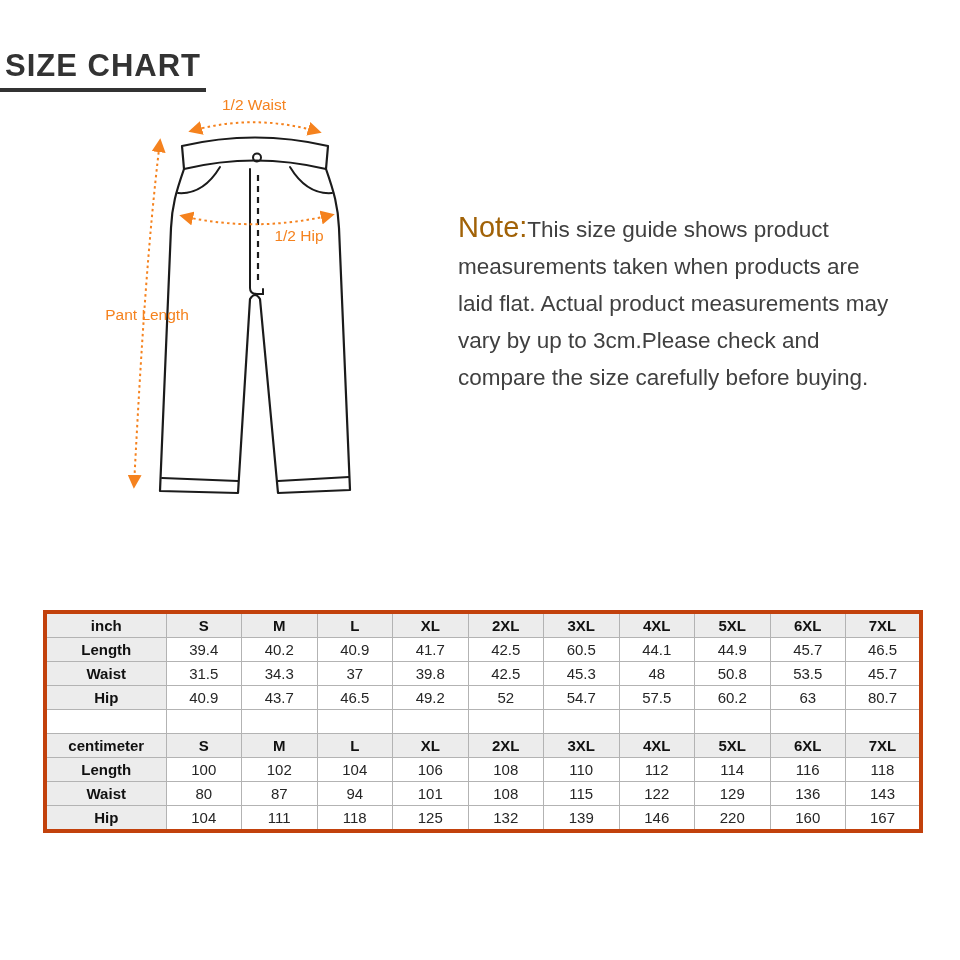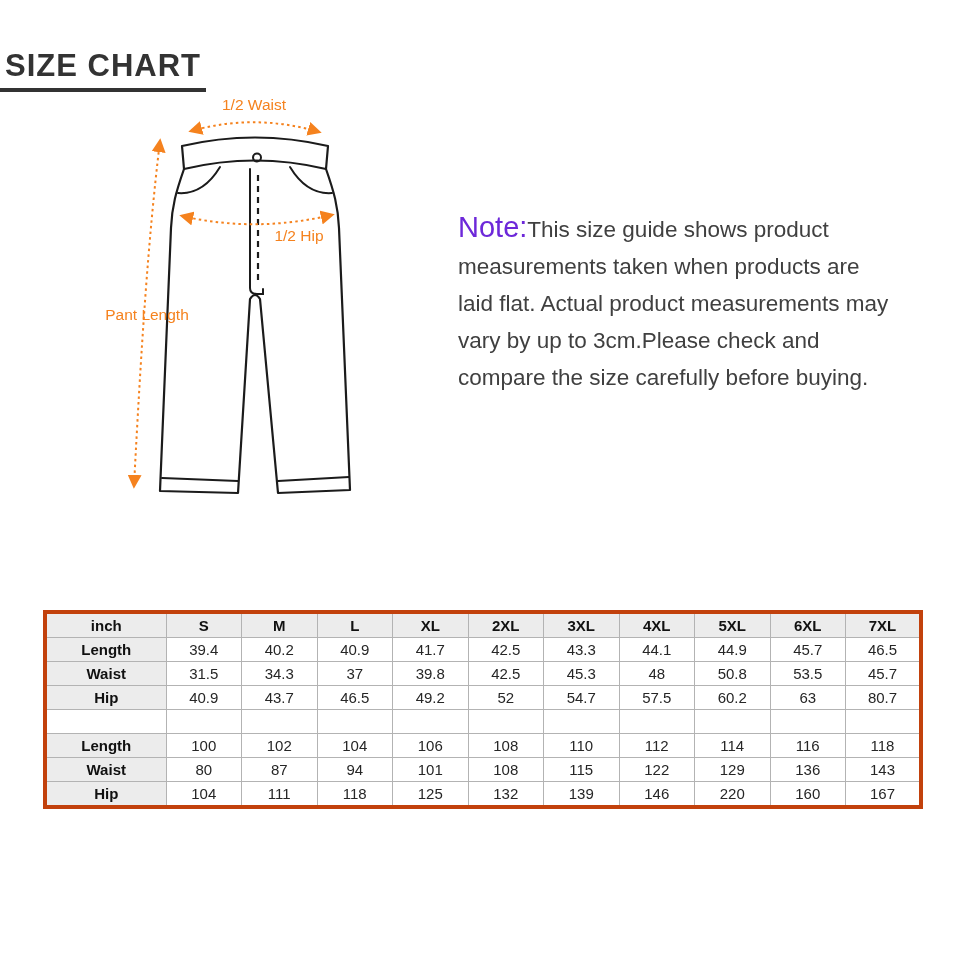--- a/index.html
+++ b/index.html
@@ -18,21 +18,21 @@
   .ink{fill:none;stroke:#1b1b1b;stroke-width:2.2;stroke-linecap:round;stroke-linejoin:round;}
   .ink-thin{fill:none;stroke:#1b1b1b;stroke-width:2;stroke-linecap:round;}
   .dash{fill:none;stroke:#1b1b1b;stroke-width:2.2;stroke-dasharray:6 5;}
   .meas{fill:none;stroke:#f5821e;stroke-width:2;stroke-dasharray:2.5 3.2;}
   .mlabel{fill:#f5821e;font-size:15.5px;font-family:"Liberation Sans",sans-serif;}
   
   .note{
     position:absolute;left:458px;top:211px;width:434px;margin:0;
     font-size:22.5px;line-height:37px;color:#404040;
   }
-  .note-prefix{font-size:29px;line-height:1;color:#6d28d9;}
+  .note-prefix{font-size:29px;line-height:1;color:#a16207;}
   
   .size-table{
     position:absolute;left:43px;top:610px;width:880px;
     border-collapse:collapse;table-layout:fixed;
     border:4px solid #c2410c;
     font-size:15px;color:#262626;
   }
   .size-table col.c0{width:121px;}
   .size-table th,.size-table td{
     border:1px solid #b3b3b3;height:23px;padding:0;text-align:center;vertical-align:middle;
@@ -106,21 +106,21 @@
       <th>6XL</th>
       <th>7XL</th>
     </tr>
     <tr>
       <th>Length</th>
       <td>39.4</td>
       <td>40.2</td>
       <td>40.9</td>
       <td>41.7</td>
       <td>42.5</td>
-      <td>43.3</td>
+      <td>60.5</td>
       <td>44.1</td>
       <td>44.9</td>
       <td>45.7</td>
       <td>46.5</td>
     </tr>
     <tr>
       <th>Waist</th>
       <td>31.5</td>
       <td>34.3</td>
       <td>37</td>
@@ -154,20 +154,33 @@
       <td></td>
       <td></td>
       <td></td>
       <td></td>
       <td></td>
       <td></td>
       <td></td>
     </tr>
 
     <tr>
+      <th>centimeter</th>
+      <th>S</th>
+      <th>M</th>
+      <th>L</th>
+      <th>XL</th>
+      <th>2XL</th>
+      <th>3XL</th>
+      <th>4XL</th>
+      <th>5XL</th>
+      <th>6XL</th>
+      <th>7XL</th>
+    </tr>
+    <tr>
       <th>Length</th>
       <td>100</td>
       <td>102</td>
       <td>104</td>
       <td>106</td>
       <td>108</td>
       <td>110</td>
       <td>112</td>
       <td>114</td>
       <td>116</td>

